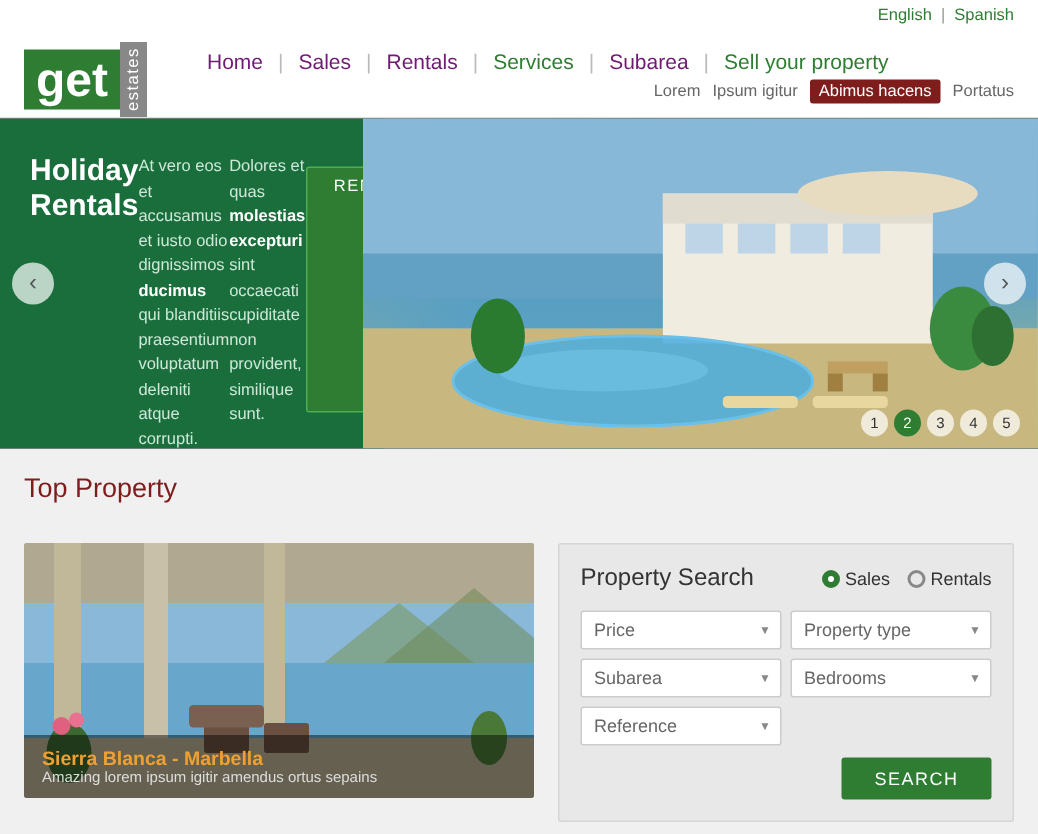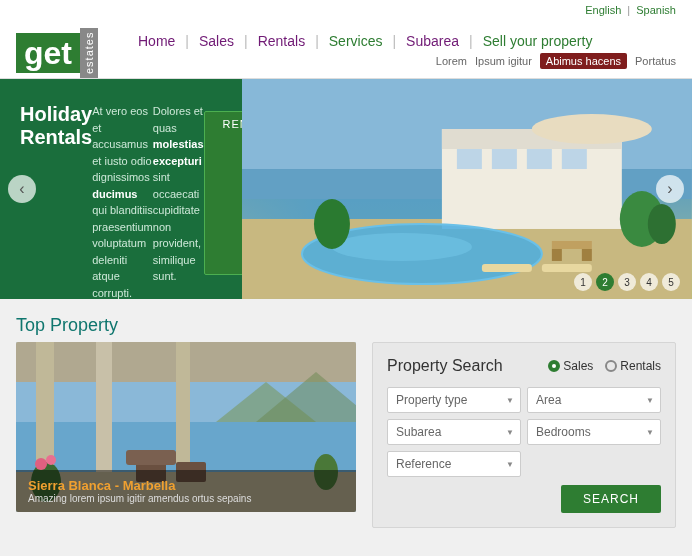--- a/index.html
+++ b/index.html
@@ -200,22 +200,22 @@
       color: #fff;
     }
 
     
     .main {
       background: #f0f0f0;
       padding: 16px;
     }
     .section-title {
       font-size: 18px;
-      color: #0f766e;
-      margin-bottom: 6px;
+      color: #7f1d1d;
+      margin-bottom: 26px;
       font-weight: normal;
     }
     .main-grid {
       display: flex;
       gap: 16px;
       align-items: flex-start;
     }
 
     
     .property-card {
@@ -503,26 +503,26 @@
           </label>
           <label class="radio-label">
             <span class="radio-dot"></span>
             <span>Rentals</span>
           </label>
         </div>
       </div>
       <div class="search-grid">
         <div class="search-select-wrap">
           <select>
-            <option>Property type</option>
+            <option>Price</option>
           </select>
         </div>
         <div class="search-select-wrap">
           <select>
-            <option>Area</option>
+            <option>Property type</option>
           </select>
         </div>
         <div class="search-select-wrap">
           <select>
             <option>Subarea</option>
           </select>
         </div>
         <div class="search-select-wrap">
           <select>
             <option>Bedrooms</option>

